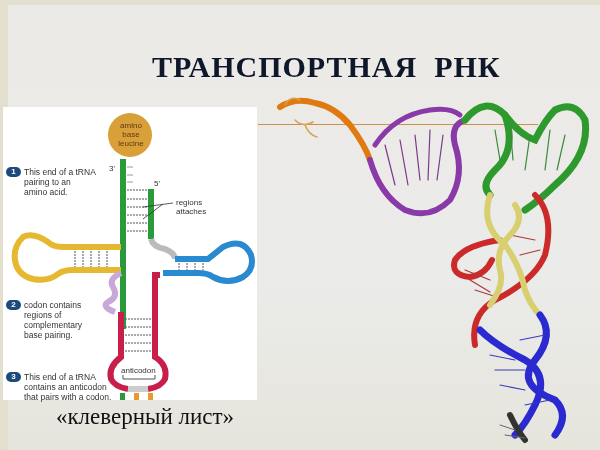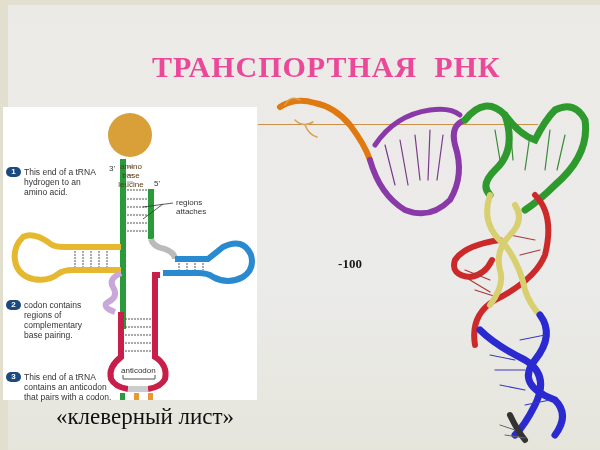--- a/index.html
+++ b/index.html
@@ -9,21 +9,21 @@
     font-family: "Liberation Serif", serif;
   }
   .left-band {
     position:absolute; left:0; top:0; width:8px; height:450px;
     background:#e3dfcf;
   }
   .top-band { position:absolute; left:0; top:0; width:600px; height:5px; background:#e3e0d2; }
   .title {
     position:absolute; left:152px; top:50px; width:440px;
     font-family:"Liberation Serif", serif; font-weight:bold;
-    font-size:30px; letter-spacing:1px; color:#ec4899;
+    font-size:30px; letter-spacing:1px; color:#0f172a;
     white-space:pre;
   }
   .gold-line { position:absolute; left:258px; top:124px; width:280px; height:1px; background:#c9914a; }
   .panel {
     position:absolute; left:3px; top:107px; width:254px; height:293px;
     background:#ffffff;
   }
   .panel svg { position:absolute; left:0; top:0; }
   .note { position:absolute; font-family:"Liberation Sans", sans-serif; font-size:8.5px; line-height:10px; color:#333; }
   .badge {
@@ -110,38 +110,38 @@
     <path d="M120 268 L120 272 L152 272 L152 268" stroke="#555" stroke-width="1" fill="none"></path>
 
     <rect x="117" y="286" width="5" height="7" fill="#2a9a3a"></rect>
     <rect x="131" y="286" width="5" height="7" fill="#e69a30"></rect>
     <rect x="145" y="286" width="5" height="7" fill="#e69a30"></rect>
 
     <line x1="140" y1="100" x2="170" y2="96" stroke="#333" stroke-width="0.8"></line>
     <line x1="140" y1="112" x2="160" y2="97" stroke="#333" stroke-width="0.8"></line>
   </svg>
 
-  <div class="lbl" style="left:114px;top:14px;width:28px;text-align:center;color:#5a3a10;margin-top:41px;">
+  <div class="lbl" style="left:114px;top:14px;width:28px;text-align:center;color:#5a3a10;">
     <div>amino</div>
     <div>base</div>
     <div>leucine</div>
   </div>
   <div class="lbl" style="left:106px;top:57px;">3'</div>
   <div class="lbl" style="left:151px;top:72px;">5'</div>
   <div class="lbl" style="left:173px;top:91px;">
     <div>regions</div>
     <div>attaches</div>
   </div>
   <div class="lbl" style="left:118px;top:259px;">anticodon</div>
 
   <div class="note" style="left:3px;top:60px;">
     <div class="badge" style="top:0;">1</div>
     <div class="note-text">
       <div>This end of a tRNA</div>
-      <div>hydrogen to an</div>
+      <div>pairing to an</div>
       <div>amino acid.</div>
     </div>
   </div>
   <div class="note" style="left:3px;top:193px;">
     <div class="badge" style="top:0;">2</div>
     <div class="note-text">
       <div>codon contains</div>
       <div>regions of</div>
       <div>complementary</div>
       <div>base pairing.</div>
@@ -191,16 +191,15 @@
     </g>
 
     <path d="M255 330 Q262 345 270 355" stroke="#333" stroke-width="6"></path>
     <g stroke="#666" stroke-width="1">
         <path d="M245 340 l15 5 M250 350 l20 3"></path>
       </g>
   </g>
 </svg>
 
 <div class="count">
-  <div>-100</div>
 </div>
 
 <div class="caption">«клеверный лист»</div>
 
 </body></html>

